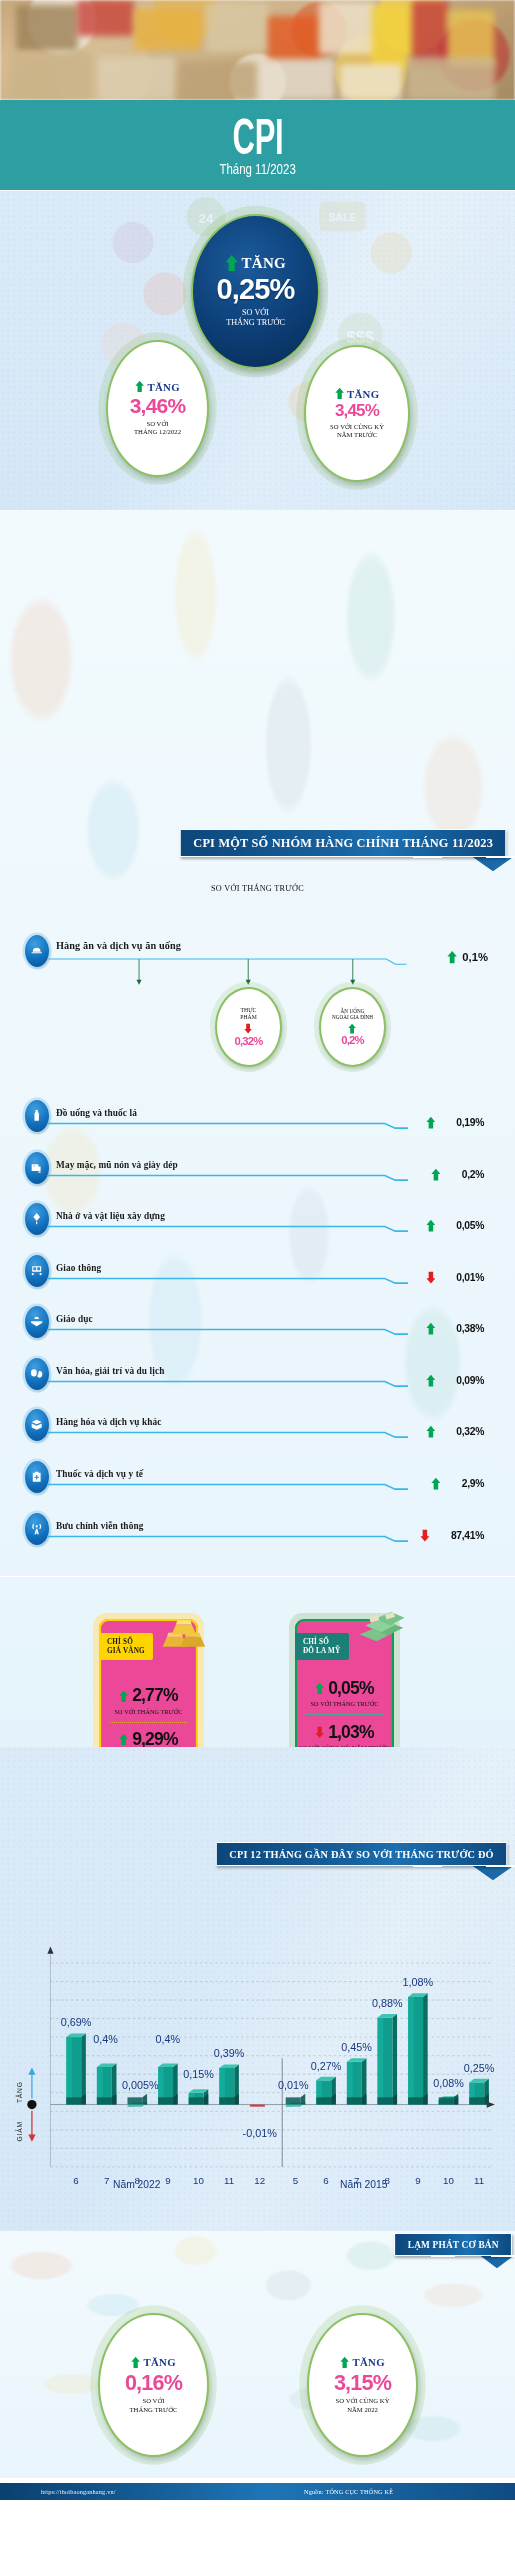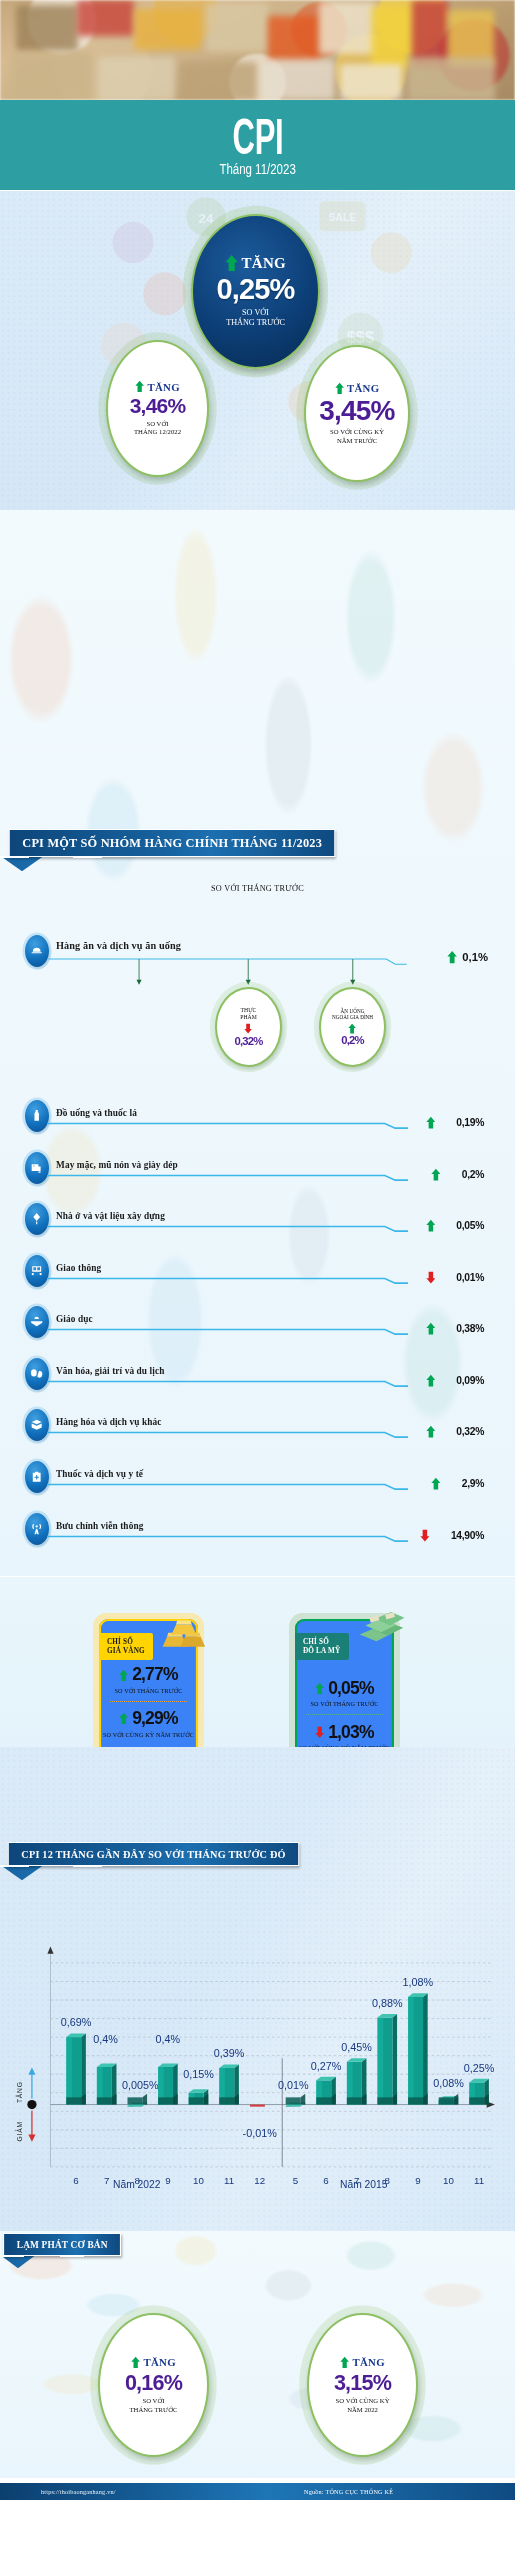--- a/index.html
+++ b/index.html
@@ -72,21 +72,21 @@
       radial-gradient(ellipse at 72% 10%, rgba(120,190,175,.15) 0 4%, transparent 5%),
       radial-gradient(ellipse at 88% 26%, rgba(240,175,135,.15) 0 4%, transparent 5%),
       radial-gradient(ellipse at 14% 62%, rgba(245,205,115,.15) 0 4%, transparent 5%),
       radial-gradient(ellipse at 34% 76%, rgba(150,200,230,.15) 0 5%, transparent 6%),
       radial-gradient(ellipse at 60% 68%, rgba(165,180,195,.14) 0 4%, transparent 5%),
       radial-gradient(ellipse at 84% 80%, rgba(125,195,180,.14) 0 4%, transparent 5%),
       linear-gradient(#f2fafd, #e9f5fc);
   }
 
   
-  .banner-wrap { position:absolute; left:0; width:515px; display:flex; flex-direction:column; align-items:flex-start; }
+  .banner-wrap { position:absolute; left:0; width:515px; display:flex; flex-direction:column; align-items:flex-end; }
   .banner {
     background: linear-gradient(90deg,#0d467a 0%, #17629f 48%, #1c6fb0 62%, #0e4a80 100%);
     color:#fff; font-family:"Liberation Serif",serif; font-weight:700;
     padding: 4.6px 13.4px 5.2px; border: 1px solid #fff;
     box-shadow: 1px 1.5px 2.6px rgba(0,0,0,.32);
     letter-spacing:0.2px; white-space:nowrap; position:relative; z-index:3;
     transform: scaleX(.95);
   }
   .banner-arrow {
     width: 44px; height: 15.5px; margin-top:-1px;
@@ -112,21 +112,21 @@
     background: radial-gradient(circle at 42% 32%, #1b5b9c 0%, #0c3d74 58%, #072a52 100%);
     border:2.6px solid #8cc063;
     box-shadow: 0 0 0 8.2px rgba(140,192,99,.22), 1.5px 3.6px 6.2px rgba(0,0,0,.3);
   }
   .tang-row { display:flex; align-items:center; justify-content:center; gap:3.1px; }
   .tang-label {
     font-family:"Liberation Serif",serif; font-weight:700; color:#1a3a8f; letter-spacing:0.3px;
   }
   .navy .tang-label { color:#fff; }
   .big-pct {
-    font-family:"Liberation Sans", sans-serif; font-weight:700; color:#4c1d95;
+    font-family:"Liberation Sans", sans-serif; font-weight:700; color:#ec4899;
     letter-spacing:-0.8px; line-height:1;
   }
   .navy .big-pct { color:#fff; text-shadow: 0 1px 1.5px rgba(0,0,0,.35); }
   .cap { font-family:"Liberation Serif",serif; color:#111; line-height:1.25; }
   .navy .cap { color:#fff; }
 
   
   .cat-row { position:absolute; left:0; width:515px; height:42px; }
   .cat-icon {
     position:absolute; left:25px; top:3.1px; width:24px; height:32px; border-radius:50%;
@@ -147,21 +147,21 @@
   }
   .cat-val .num {
     font-family:"Liberation Sans",sans-serif; font-weight:700; font-size:10.3px; color:#111;
     letter-spacing:-0.3px;
   }
 
   
   .price-card { position:absolute; width:111px; height:175px; border-radius:13.4px; }
   .price-card .outer { position:absolute; inset:0; border-radius:13.4px; }
   .price-card .inner {
-    position:absolute; inset:5.7px; border-radius:9.3px; background:#3b82f6;
+    position:absolute; inset:5.7px; border-radius:9.3px; background:#ec4899;
     display:flex; flex-direction:column; align-items:center;
     box-shadow: inset 0 0 0 2.1px transparent;
   }
   .pc-tag {
     align-self:flex-start; margin:14.4px 0 0 0; padding:4.6px 8.2px 4.6px 8.2px;
     color:#fff; font-family:"Liberation Serif",serif; font-weight:700; font-size:7.2px;
     line-height:1.25; text-align:left; letter-spacing:0.2px; border-radius:0 2.1px 2.1px 0;
   }
   .pc-block { width:100%; text-align:center; }
   .pc-num { display:flex; align-items:center; justify-content:center; gap:3.6px; }
@@ -264,21 +264,21 @@
     <div class="cap" style="font-size:6.7px;">THÁNG 12/2022</div>
   </div>
 
   <div class="ellipse white" style="left:304px;top:345px;width:106px;height:137px;">
     <div class="tang-row">
       <svg width="9.3" height="12.4" viewBox="0 0 26 34">
         <polygon points="13,2 25,16 19,16 19,33 7,33 7,16 1,16" fill="#00a651"></polygon>
       </svg>
       <span class="tang-label" style="font-size:10.8px;">TĂNG</span>
     </div>
-    <div class="big-pct" style="font-size:28px;margin:2.6px 0 3.6px;">3,45%</div>
+    <div class="big-pct" style="font-size:17px;margin:2.6px 0 3.6px;">3,45%</div>
     <div class="cap" style="font-size:6.7px;">SO VỚI CÙNG KỲ</div>
     <div class="cap" style="font-size:6.7px;">NĂM TRƯỚC</div>
   </div>
 
   <div class="bg-icons" style="top:510px;height:1066px;"></div>
 
   <div class="banner-wrap" style="top:829px;">
     <div class="banner" style="font-size:13px;">CPI MỘT SỐ NHÓM HÀNG CHÍNH THÁNG 11/2023</div>
     <div class="banner-arrow"></div>
     <div class="banner-notch">
@@ -480,35 +480,35 @@
           </svg>
         </div>
         <div class="cat-label">Bưu chính viễn thông</div>
         <div class="cat-line"><svg viewBox="0 0 700 14" preserveAspectRatio="none">
             <polyline points="0,3 655,3 675,12 700,12" fill="none" stroke="#3ab7e8" stroke-width="1.6" vector-effect="non-scaling-stroke"></polyline>
           </svg></div>
         <div class="cat-val">
           <svg width="9.8" height="13" viewBox="0 0 26 34">
             <polygon points="13,33 1,19 7,19 7,2 19,2 19,19 25,19" fill="#e02020"></polygon>
           </svg>
-          <span class="num">14,90%</span>
+          <span class="num">87,41%</span>
         </div>
       </div>
     </div>
 
   <div class="bg-light" style="top:1577px;height:170px;"></div>
 
   <div class="price-card" style="left:93px;top:1613px;">
     <div class="outer" style="background:#f7e9b0;"></div>
     <div class="inner" style="box-shadow:inset 0 0 0 2.1px #FFD400;">
       <div class="pc-tag" style="background:#FFD400;color:#1a1a1a;margin-left:0;">
         <span>CHỈ SỐ</span><br>
         <span>GIÁ VÀNG</span>
       </div>
-      <div class="pc-block" style="margin-top:4px;">
+      <div class="pc-block" style="margin-top:25px;">
         <div class="pc-num">
           <svg width="9.3" height="12.4" viewBox="0 0 26 34">
             <polygon points="13,2 25,16 19,16 19,33 7,33 7,16 1,16" fill="#00a651"></polygon>
             </svg>
           <span class="n">2,77%</span>
         </div>
         <div class="pc-cap">SO VỚI THÁNG TRƯỚC</div>
       </div>
       <div class="pc-div"></div>
       <div class="pc-block">

